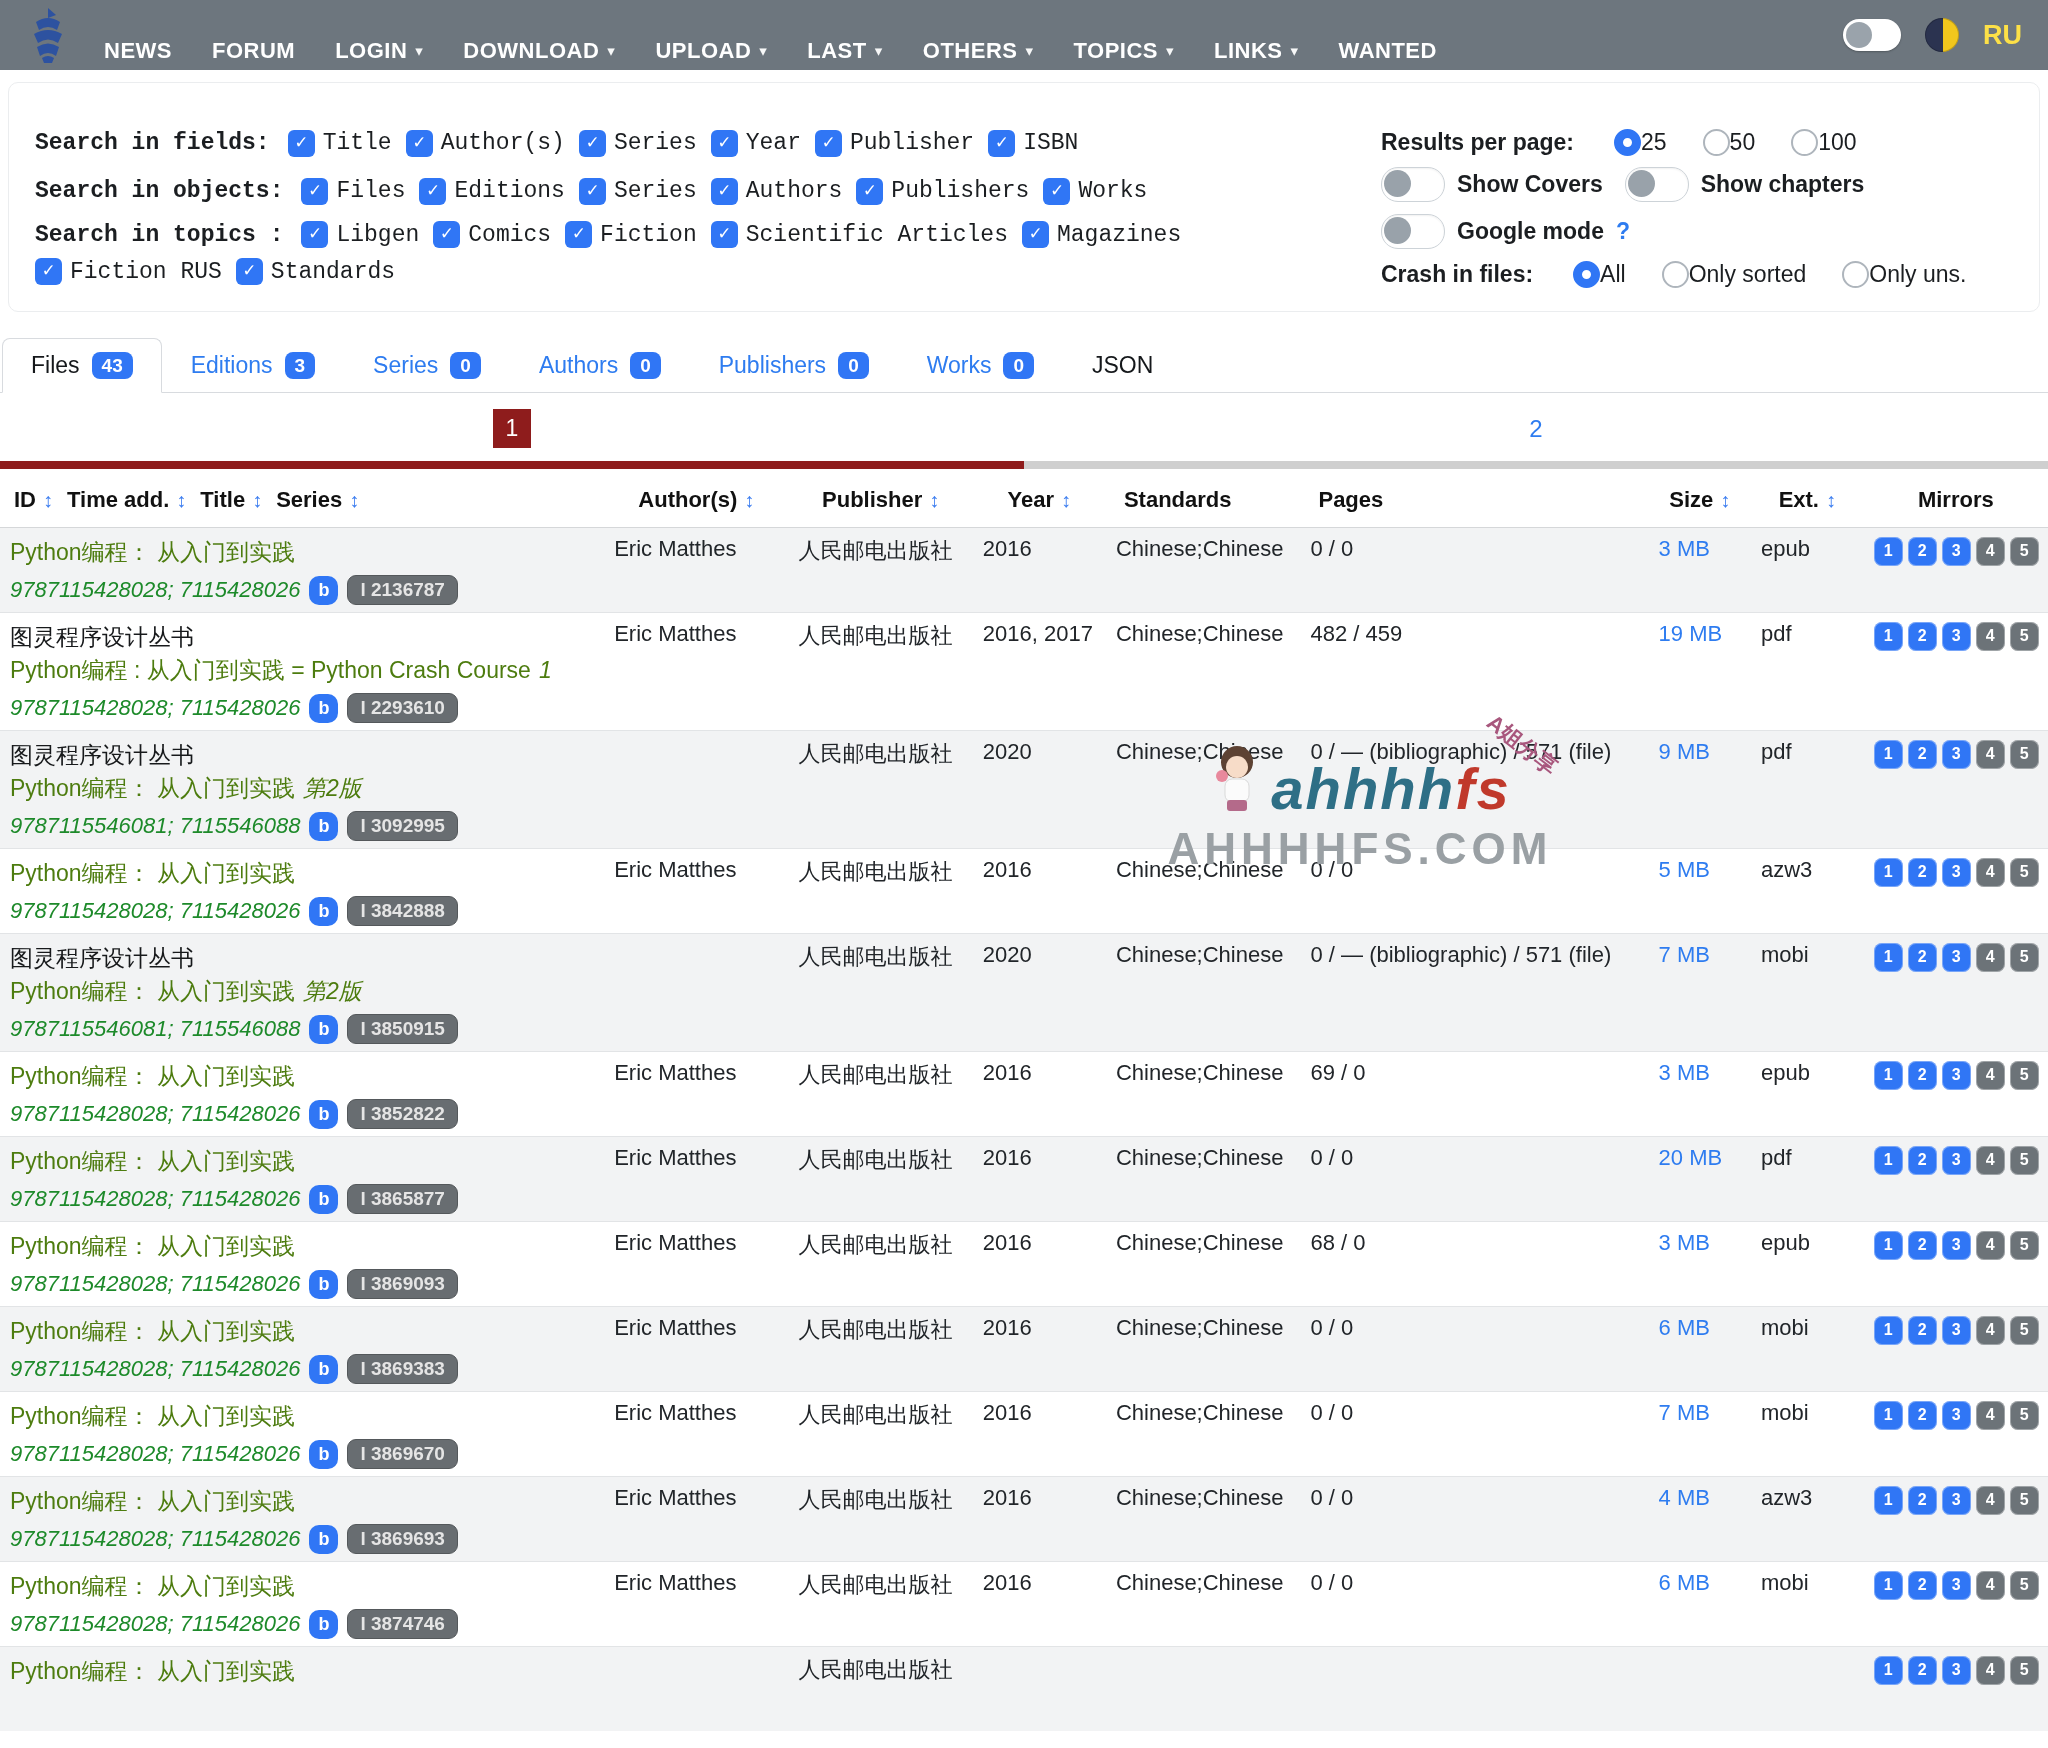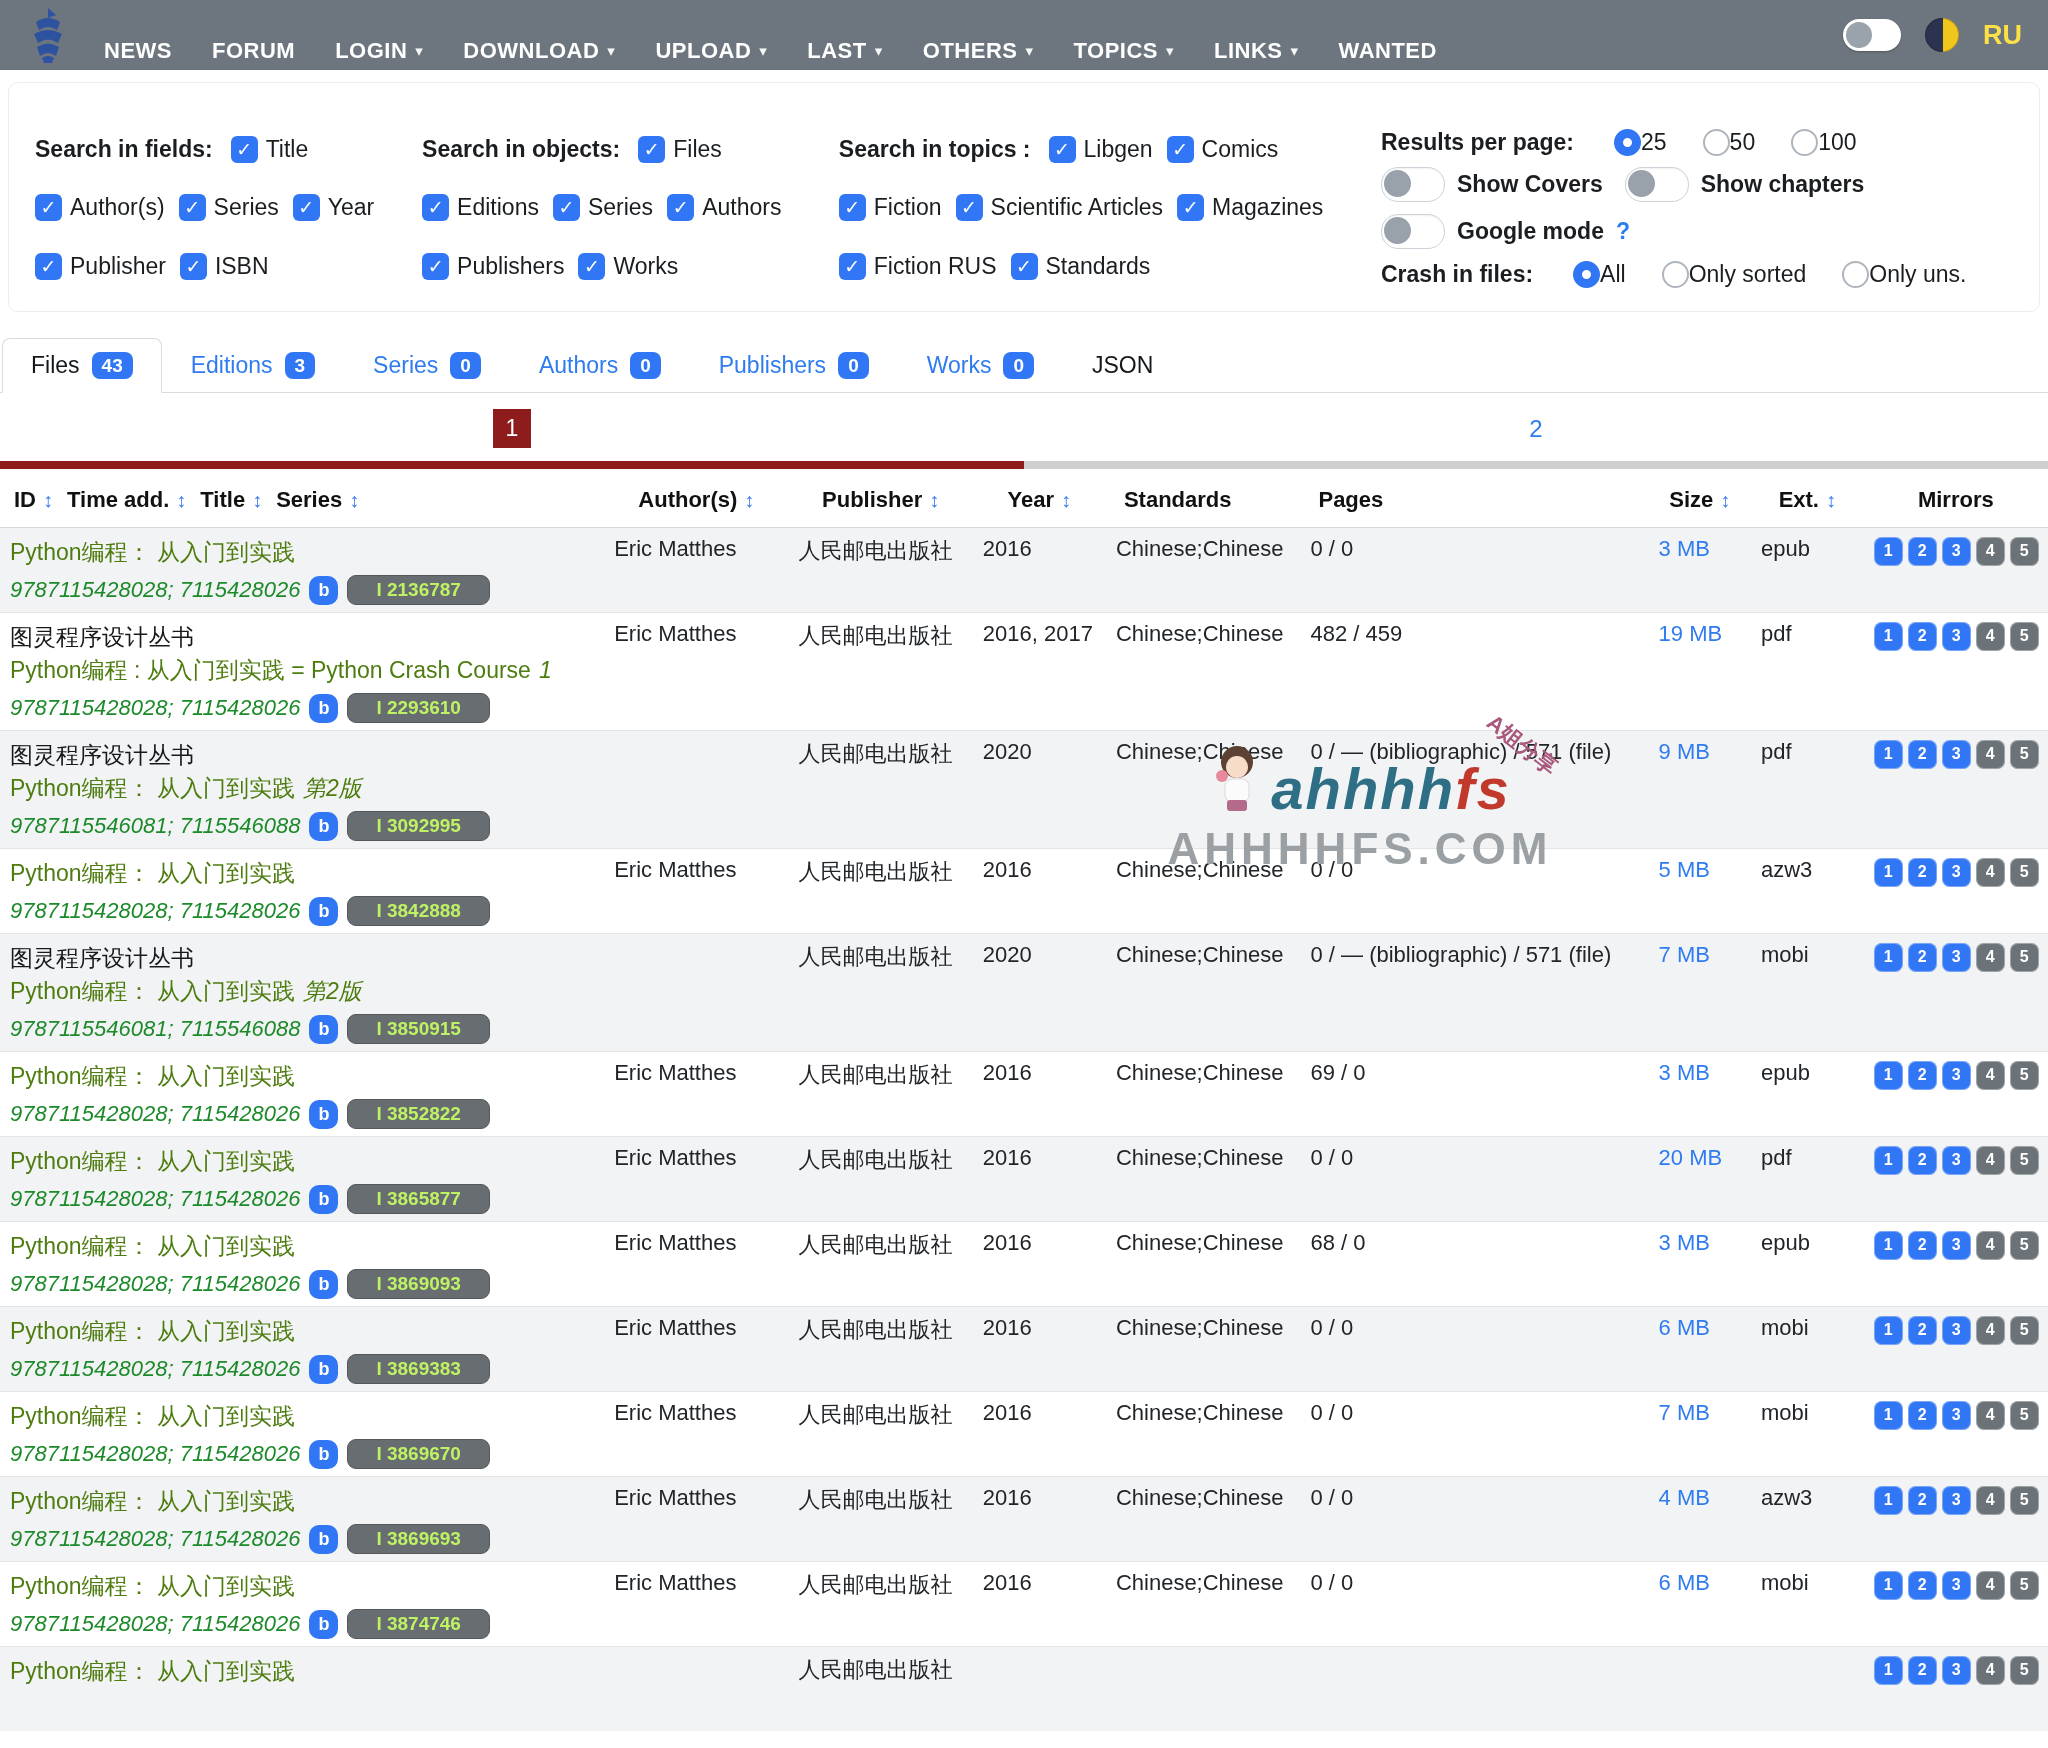--- a/index.html
+++ b/index.html
@@ -19,21 +19,21 @@
   .lang{color:#fde047;font-size:27px;font-weight:600;}
 
   
   .search-panel{margin:12px 8px 0;border:1px solid #ebedef;border-radius:10px;padding:16px 14px 20px;}
   .search-row{display:flex;align-items:stretch;gap:8px;}
   .search-input{flex:1;height:50px;border:2px solid #8fbdf5;border-radius:8px;box-shadow:0 0 0 3px #dcebfd;
     padding:0 16px;font-size:23px;color:#2b2f33;font-family:inherit;outline:none;}
   .search-btn{width:116px;border:2px solid #646c74;border-radius:3px;background:#fff;display:flex;align-items:center;justify-content:center;cursor:pointer;}
 
   .filters{display:flex;justify-content:space-between;margin-top:26px;}
-  .filters-left{display:flex;flex-direction:row;gap:12px;padding-left:12px;}
+  .filters-left{display:flex;flex-direction:column;gap:12px;padding-left:12px;font-family:Liberation Mono, monospace;}
   .filter-row{display:flex;align-items:center;flex-wrap:wrap;column-gap:14px;row-gap:10px;font-size:23px;min-height:36px;}
   .group-label{font-weight:bold;margin-right:4px;white-space:nowrap;}
   .check-item{display:flex;align-items:center;gap:8px;cursor:pointer;}
   .cb{width:27px;height:27px;background:#3076f5;border-radius:6px;display:flex;align-items:center;justify-content:center;flex:0 0 auto;}
   .cb-check{color:#fff;font-size:19px;font-weight:bold;line-height:1;}
   .check-label{color:#1b1e21;}
 
   .filters-right{width:668px;display:flex;flex-direction:column;gap:8px;padding-right:4px;}
   .radio-row{display:flex;align-items:center;flex-wrap:wrap;column-gap:36px;row-gap:14px;font-size:23px;min-height:34px;}
   .radio-item{display:flex;align-items:center;cursor:pointer;}
@@ -73,21 +73,21 @@
   tbody tr:nth-child(odd){background:#f2f3f4;}
   tbody td{vertical-align:top;padding:8px 10px 6px;font-size:22px;color:#212529;}
   td.c-title{padding-left:10px;}
   .series-line{font-size:23px;color:#17191b;line-height:33px;}
   .title-line{line-height:33px;margin-bottom:5px;}
   .title-link{color:#4d7c0f;font-size:23px;text-decoration:none;cursor:pointer;}
   .vol{font-style:italic;margin-left:8px;}
   .meta-line{display:flex;align-items:center;gap:9px;height:32px;}
   .isbn{color:#1d8a2a;font-style:italic;font-size:22px;white-space:nowrap;}
   .b-badge{background:#3076f5;color:#fff;font-weight:bold;font-size:18px;width:29px;height:29px;border-radius:10px;display:inline-flex;align-items:center;justify-content:center;cursor:pointer;flex:0 0 auto;}
-  .id-badge{background:#686d71;border:1px solid #54585b;color:#bef264;font-weight:bold;font-size:19px;border-radius:9px;padding:3px 28px;cursor:pointer;white-space:nowrap;}
+  .id-badge{background:#686d71;border:1px solid #54585b;color:#e5e5e5;font-weight:bold;font-size:19px;border-radius:9px;padding:3px 12px;cursor:pointer;white-space:nowrap;}
   .size-link{color:#2e7cf0;cursor:pointer;text-decoration:none;}
   .mirrors{white-space:nowrap;}
   .m{display:inline-flex;width:29px;height:29px;border-radius:8px;align-items:center;justify-content:center;color:#fff;font-weight:bold;font-size:16px;margin-right:5px;cursor:pointer;box-shadow:inset 0 0 0 1px rgba(255,255,255,.35);}
   .m.blue{background:#3076f5;}
   .m.gray{background:#6c7378;}
 
   
   .watermark{position:absolute;left:1140px;top:742px;width:440px;display:flex;flex-direction:column;align-items:center;pointer-events:none;z-index:6;}
   .wm-top{display:flex;align-items:flex-end;gap:6px;position:relative;}
   .wm-script{font-size:58px;font-weight:bold;font-style:italic;letter-spacing:2px;line-height:1;}

